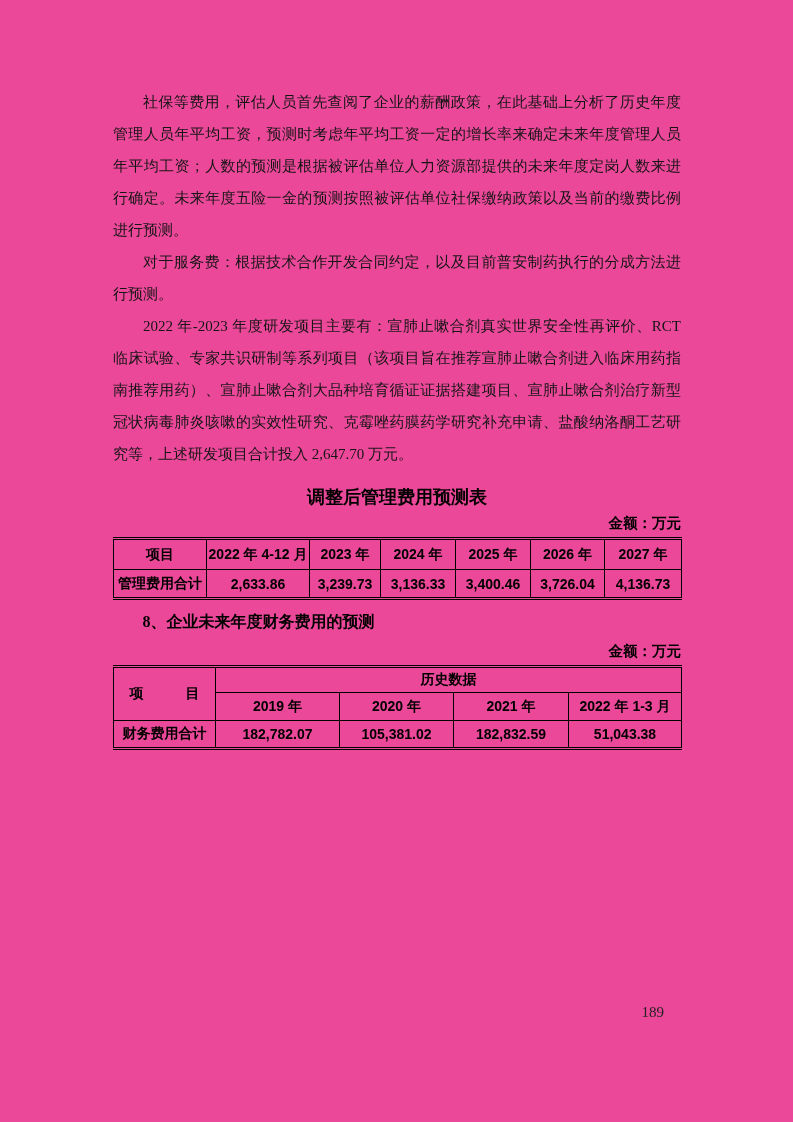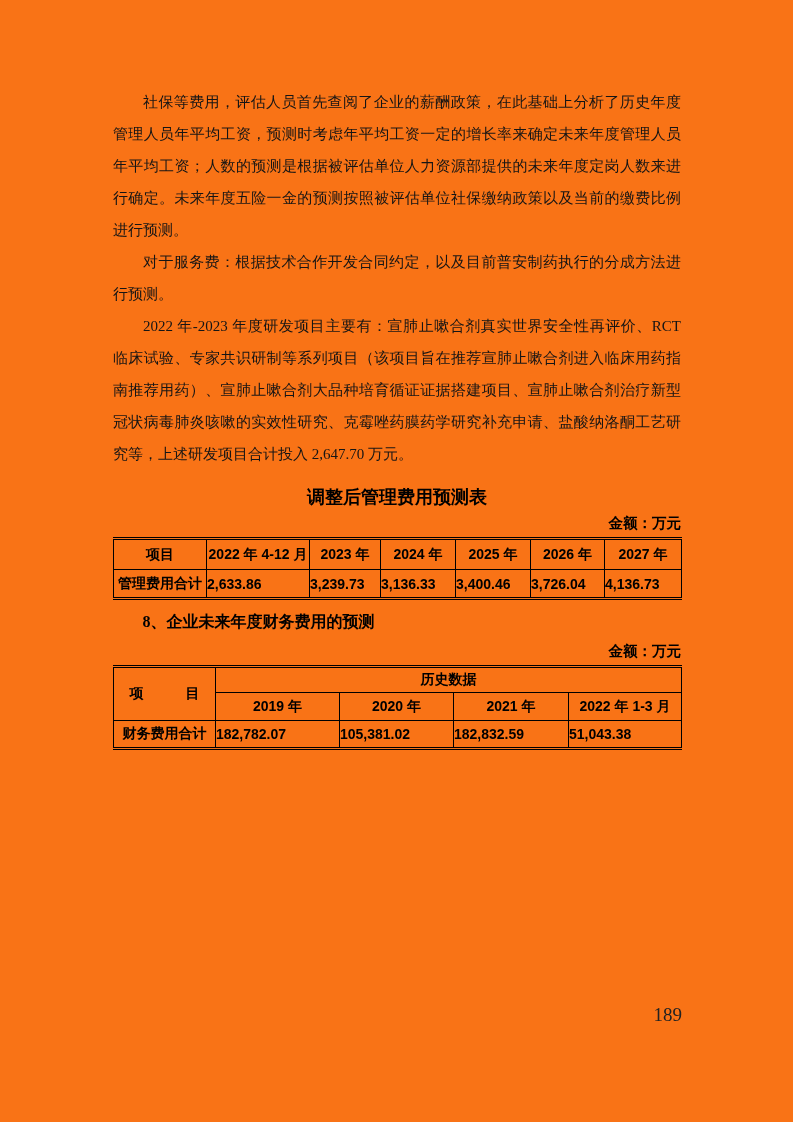--- a/index.html
+++ b/index.html
@@ -4,21 +4,21 @@
 <style>
   html, body {
     margin: 0;
     padding: 0;
     background: #ffffff;
   }
   .page {
     position: relative;
     width: 793px;
     height: 1122px;
-    background: #f97316;
+    background: #ec4899;
     font-family: "Liberation Serif", "DejaVu Serif", serif;
     color: #111111;
     overflow: hidden;
   }
   .content {
     position: absolute;
     left: 113px;
     top: 86px;
     width: 568px;
   }
@@ -70,40 +70,40 @@
     font-size: 14px;
     font-weight: bold;
     padding: 0;
     overflow: hidden;
     white-space: nowrap;
   }
   table.rpt-table th { text-align: center; }
   table.mgmt th { height: 29px; }
   table.mgmt td { height: 27px; }
   td.lbl { text-align: center; }
-  td.num { text-align: left; padding-right: 3px; }
+  td.num { text-align: center; padding-right: 3px; }
   table.fin tr.grp th { height: 24px; }
   table.fin tr.yrs th { height: 27px; }
   table.fin td { height: 26px; }
   .sec-heading {
     margin: 6px 0 0 0;
     font-size: 16px;
     font-weight: bold;
     line-height: 32px;
     text-indent: 1.85em;
     color: #000000;
   }
   p.intro {
     line-height: 31px;
   }
   .page-num {
     position: absolute;
     top: 1004px;
-    right: 111px;
-    font-size: 19px;
+    right: 129px;
+    font-size: 15px;
     font-family: "Liberation Serif", "DejaVu Serif", serif;
     color: #222222;
   }
 </style>
 </head>
 <body>
 
 <div class="page">
   <div class="content">
 

